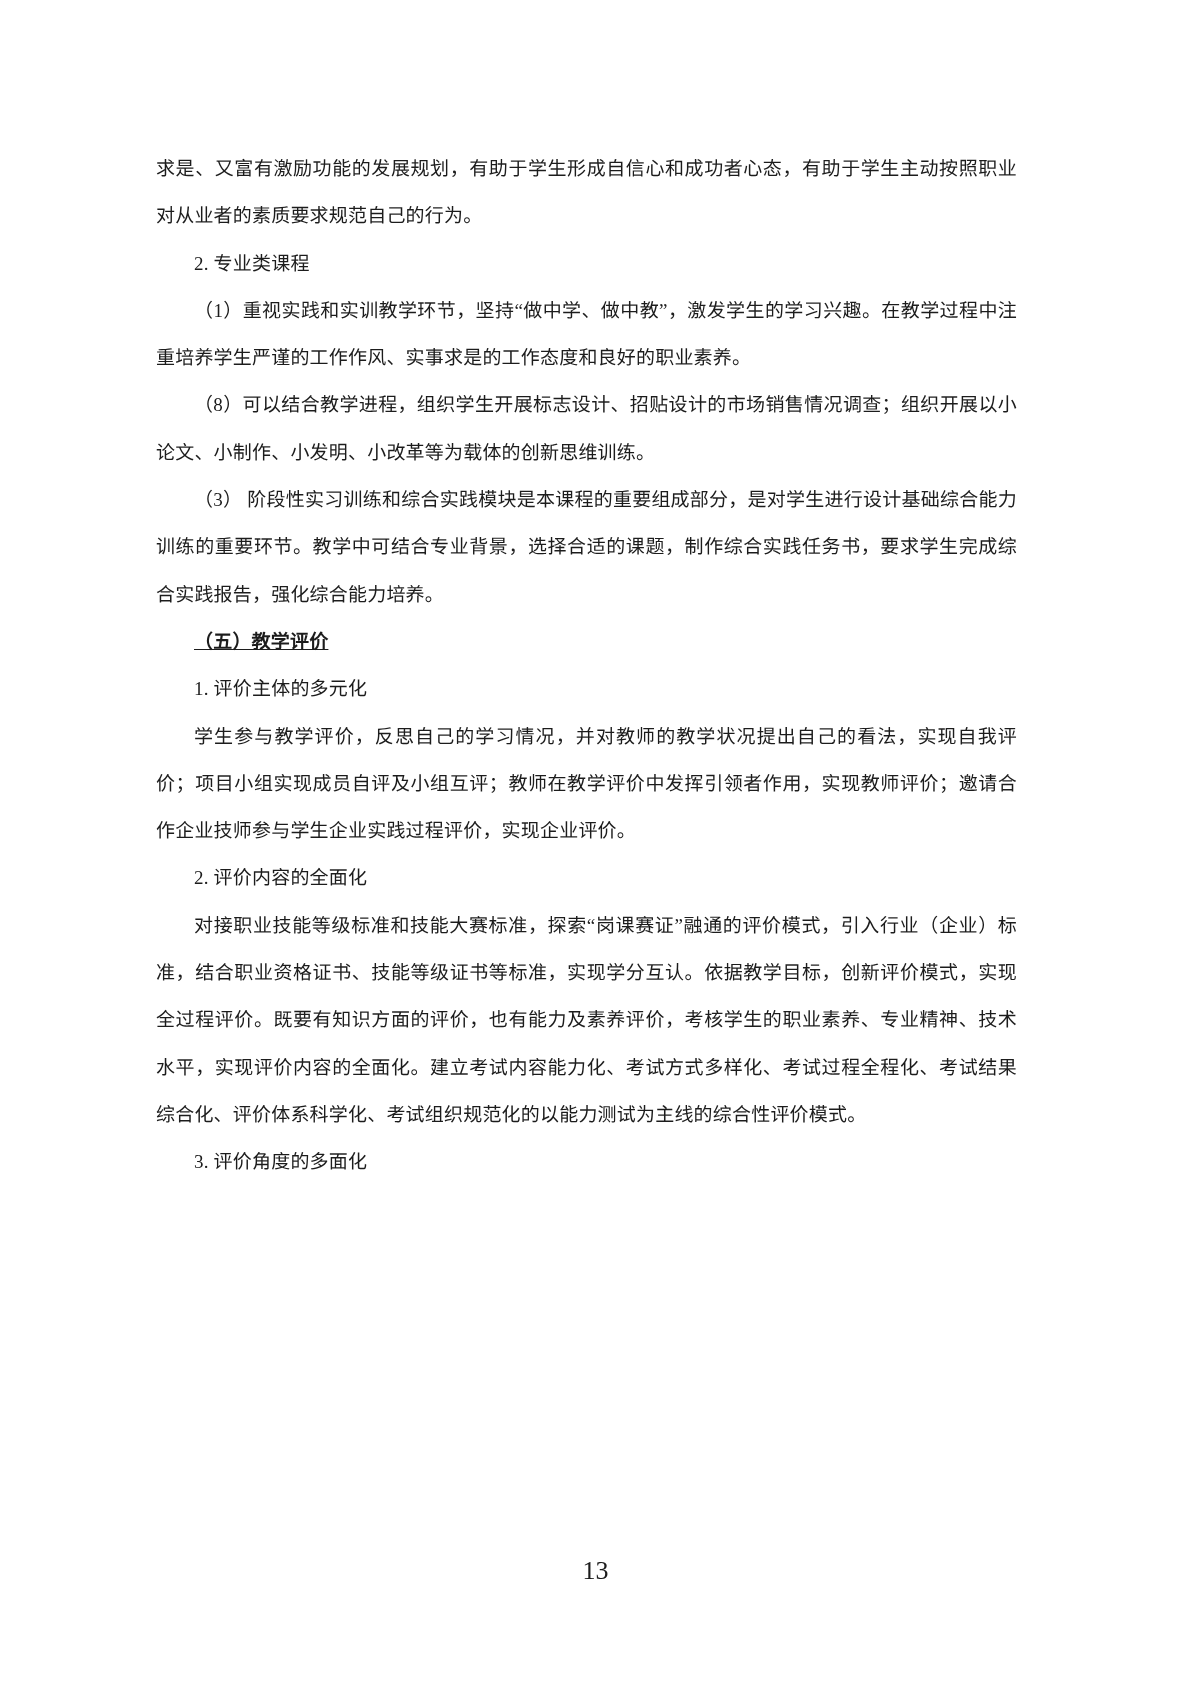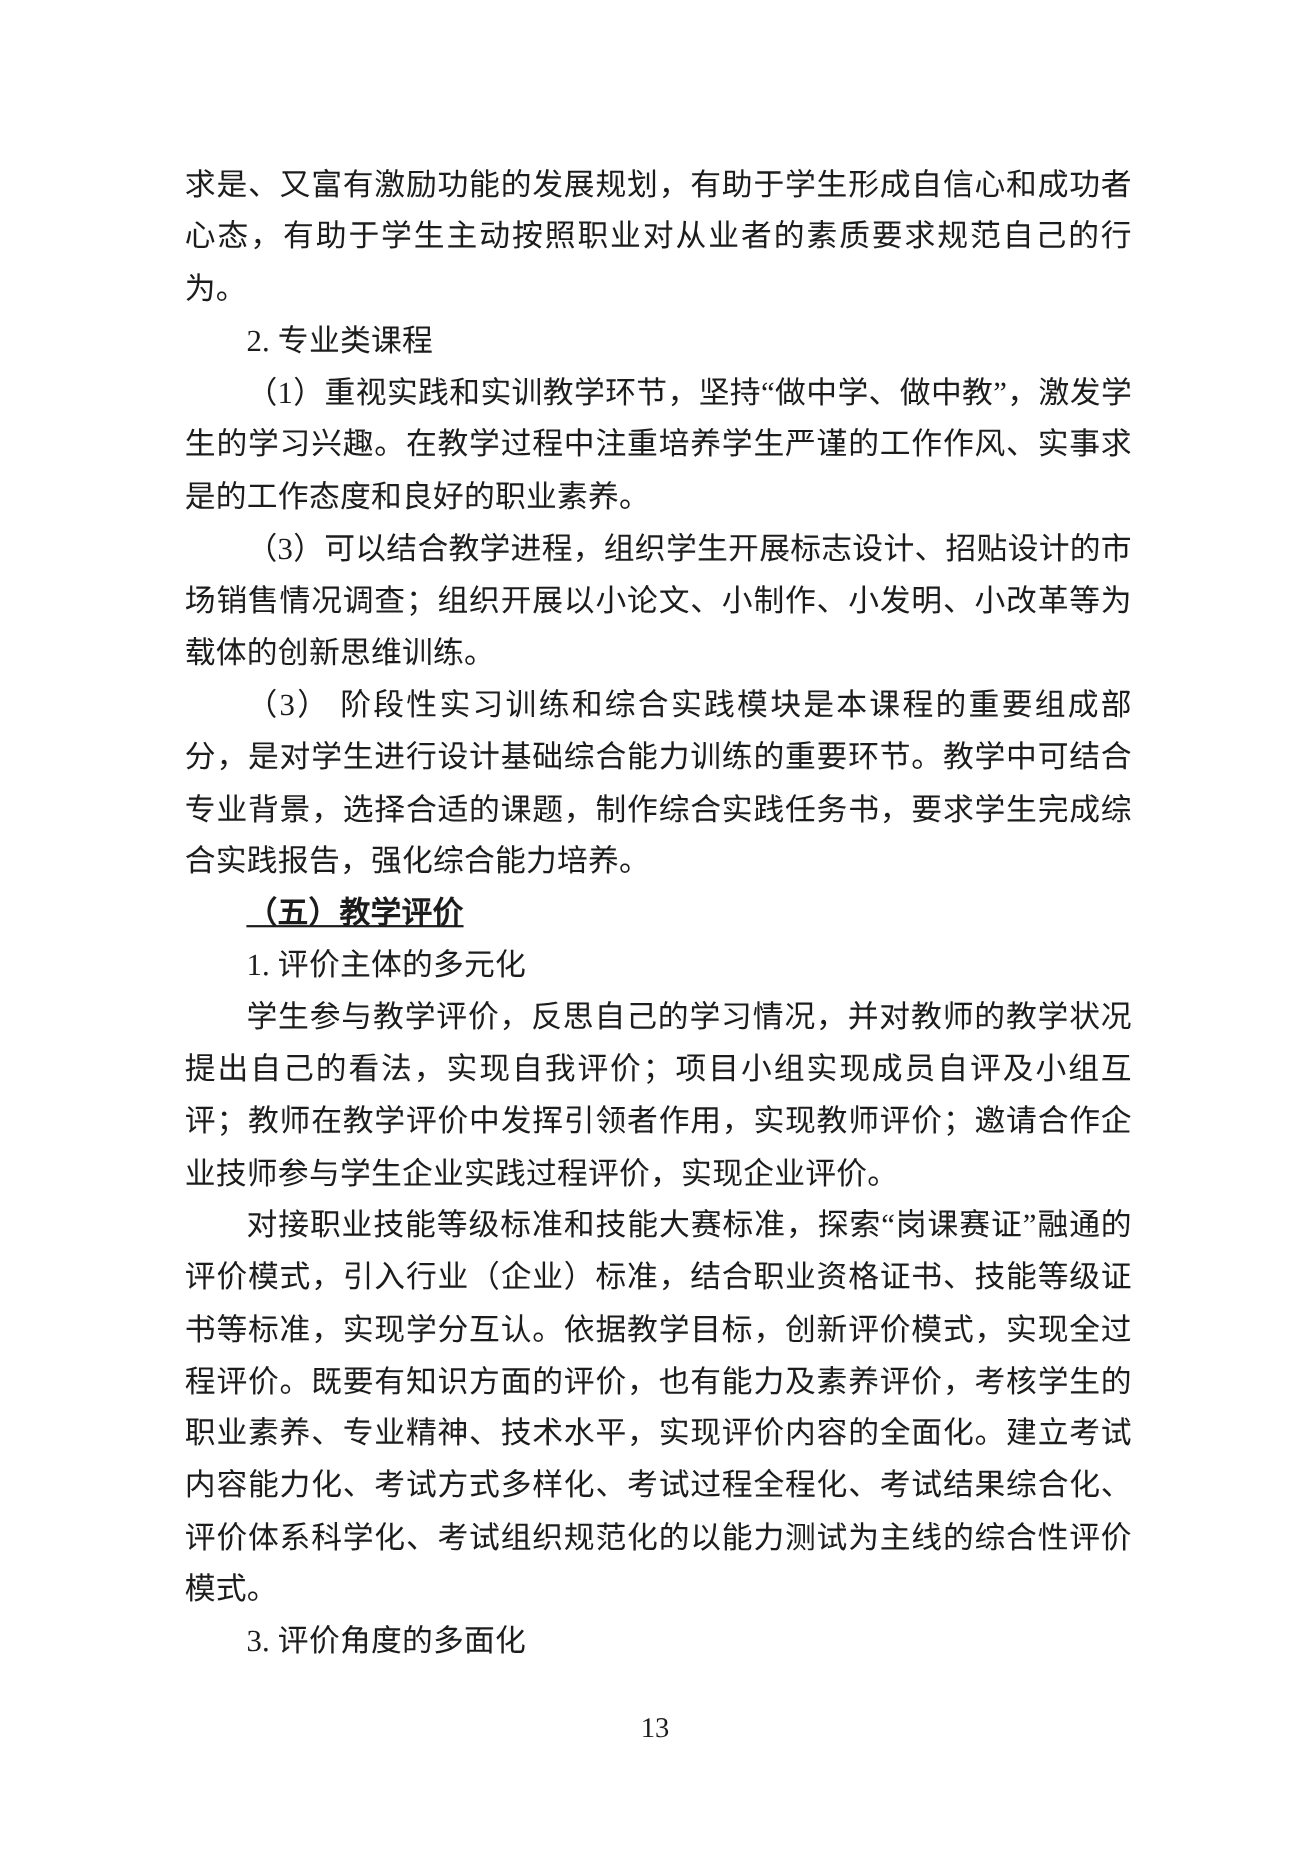--- a/index.html
+++ b/index.html
@@ -12,24 +12,24 @@
     width: 1191px;
     height: 1684px;
     margin: 0 auto;
     background: #ffffff;
     overflow: hidden;
     font-family: "Liberation Serif", "DejaVu Serif", serif;
     color: #1c1c1c;
   }
   .doc-body {
     position: absolute;
-    left: 168px;
+    left: 156px;
     top: 145px;
     width: 861px;
-    font-size: 28px;
+    font-size: 19px;
     line-height: 47.3px;
     text-align: justify;
     letter-spacing: 0.2px;
   }
   .doc-body p {
     margin: 0;
     padding: 0;
   }
   .doc-body p.indent {
     text-indent: 2em;
@@ -50,22 +50,23 @@
   }
 </style>
 </head>
 <body>
 
 <div class="page">
   <div class="doc-body" id="doc-body">
       <p>求是、又富有激励功能的发展规划，有助于学生形成自信心和成功者心态，有助于学生主动按照职业对从业者的素质要求规范自己的行为。</p>
       <p class="indent">2. 专业类课程</p>
       <p class="indent">（1）重视实践和实训教学环节，坚持“做中学、做中教”，激发学生的学习兴趣。在教学过程中注重培养学生严谨的工作作风、实事求是的工作态度和良好的职业素养。</p>
-      <p class="indent">（3）可以结合教学进程，组织学生开展标志设计、招贴设计的市场销售情况调查；组织开展以小论文、小制作、小发明、小改革等为载体的创新思维训练。</p>
+      <p class="indent">（8）可以结合教学进程，组织学生开展标志设计、招贴设计的市场销售情况调查；组织开展以小论文、小制作、小发明、小改革等为载体的创新思维训练。</p>
       <p class="indent">（3） 阶段性实习训练和综合实践模块是本课程的重要组成部分，是对学生进行设计基础综合能力训练的重要环节。教学中可结合专业背景，选择合适的课题，制作综合实践任务书，要求学生完成综合实践报告，强化综合能力培养。</p>
       <p class="indent bold">（五）教学评价</p>
       <p class="indent">1. 评价主体的多元化</p>
       <p class="indent">学生参与教学评价，反思自己的学习情况，并对教师的教学状况提出自己的看法，实现自我评价；项目小组实现成员自评及小组互评；教师在教学评价中发挥引领者作用，实现教师评价；邀请合作企业技师参与学生企业实践过程评价，实现企业评价。</p>
+      <p class="indent">2. 评价内容的全面化</p>
       <p class="indent">对接职业技能等级标准和技能大赛标准，探索“岗课赛证”融通的评价模式，引入行业（企业）标准，结合职业资格证书、技能等级证书等标准，实现学分互认。依据教学目标，创新评价模式，实现全过程评价。既要有知识方面的评价，也有能力及素养评价，考核学生的职业素养、专业精神、技术水平，实现评价内容的全面化。建立考试内容能力化、考试方式多样化、考试过程全程化、考试结果综合化、评价体系科学化、考试组织规范化的以能力测试为主线的综合性评价模式。</p>
       <p class="indent">3. 评价角度的多面化</p>
     </div>
   <div class="page-footer">13</div>
 </div>
 
 </body></html>

